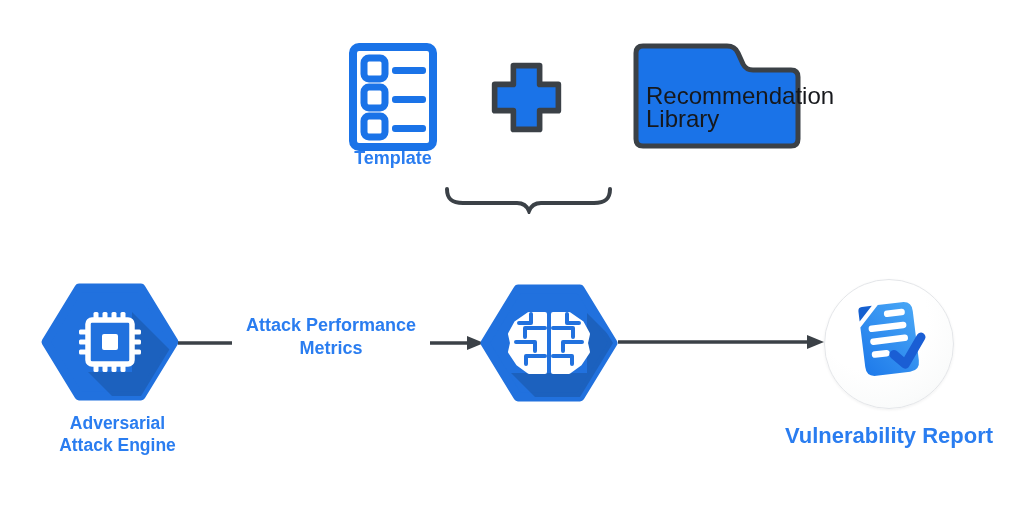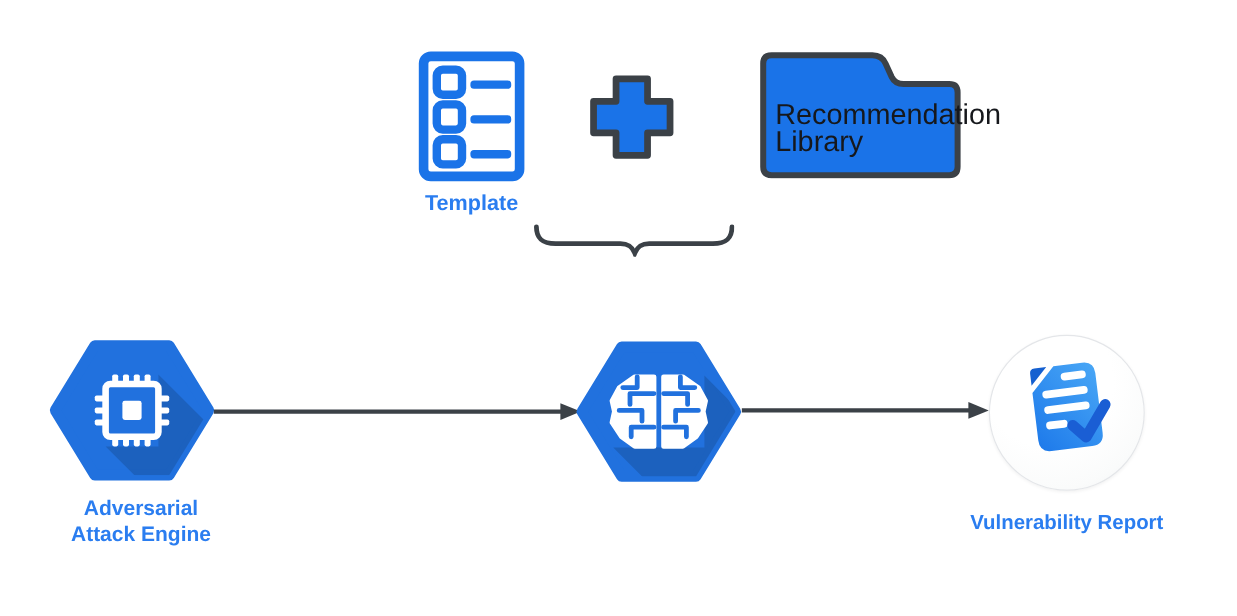--- a/index.html
+++ b/index.html
@@ -12,28 +12,28 @@
   .stage{
     position:relative;width:1031px;height:513px;overflow:hidden;
     background:var(--page_bg);
     font-family:"Liberation Sans",sans-serif;
   }
   .abs{position:absolute;}
   .lbl{
     white-space:pre-line;text-align:center;color:var(--label_blue);
     font-weight:700;line-height:22px;font-size:17.5px;
   }
-  .template-label{width:114px;left:336px;top:158px;font-size:18px;}
+  .template-label{width:114px;left:336px;top:147px;font-size:18px;}
   .folder-text{
     left:646px;top:85px;width:150px;color:var(--folder_text);
     font-size:24px;line-height:22.5px;white-space:pre-line;font-weight:400;
   }
   .node1-label{left:25px;top:412px;width:185px;}
   .node2-label{left:463px;top:412px;width:172px;}
-  .node3-label{left:779px;top:424px;width:220px;font-size:17px;line-height:23px;}
+  .node3-label{left:779px;top:424px;width:220px;font-size:22px;line-height:23px;}
   .edge1-label{
     left:232px;top:313px;width:198px;background:var(--page_bg);
     font-size:18px;line-height:22.5px;padding:1px 0 3px 0;z-index:5;
   }
   .circle-node{
     left:824px;top:279px;width:130px;height:130px;border-radius:50%;
     background:radial-gradient(circle at 38% 30%, #ffffff 45%, var(--circle_bg) 75%, #eef0f2 100%);
     border:1px solid var(--circle_border);
     box-shadow:0 1px 3px rgba(0,0,0,0.06);
     box-sizing:border-box;
@@ -102,20 +102,22 @@
       <rect x="62" y="55" width="16" height="16" rx="2" fill="#ffffff"></rect>
     </g>
   </svg>
   <div class="abs lbl node1-label">Adversarial
 Attack Engine</div>
 
   <svg class="abs" style="left:178px;top:335px" width="306" height="16" viewBox="0 0 306 16">
     <line x1="0" y1="8" x2="292" y2="8" style="stroke:var(--outline_dark)" stroke-width="3.5"></line>
     <polygon points="289,1 306,8 289,15" style="fill:var(--outline_dark)"></polygon>
   </svg>
+  <div class="abs lbl edge1-label">Attack Performance
+Metrics</div>
 
   <svg class="abs" style="left:479px;top:280px" width="140" height="126" viewBox="0 0 140 126">
     <defs>
         <clipPath id="clipHexB">
           <polygon points="6,63 39,9 101,9 134,63 101,117 39,117"></polygon>
         </clipPath>
       </defs>
     <polygon points="6,63 39,9 101,9 134,63 101,117 39,117" style="fill:var(--hexagon_blue);stroke:var(--hexagon_blue)" stroke-width="9" stroke-linejoin="round"></polygon>
     <polygon points="108,33 208,133 132,193 32,93 108,93" clip-path="url(#clipHexB)" fill="rgba(0,0,0,0.14)"></polygon>
     <g>

